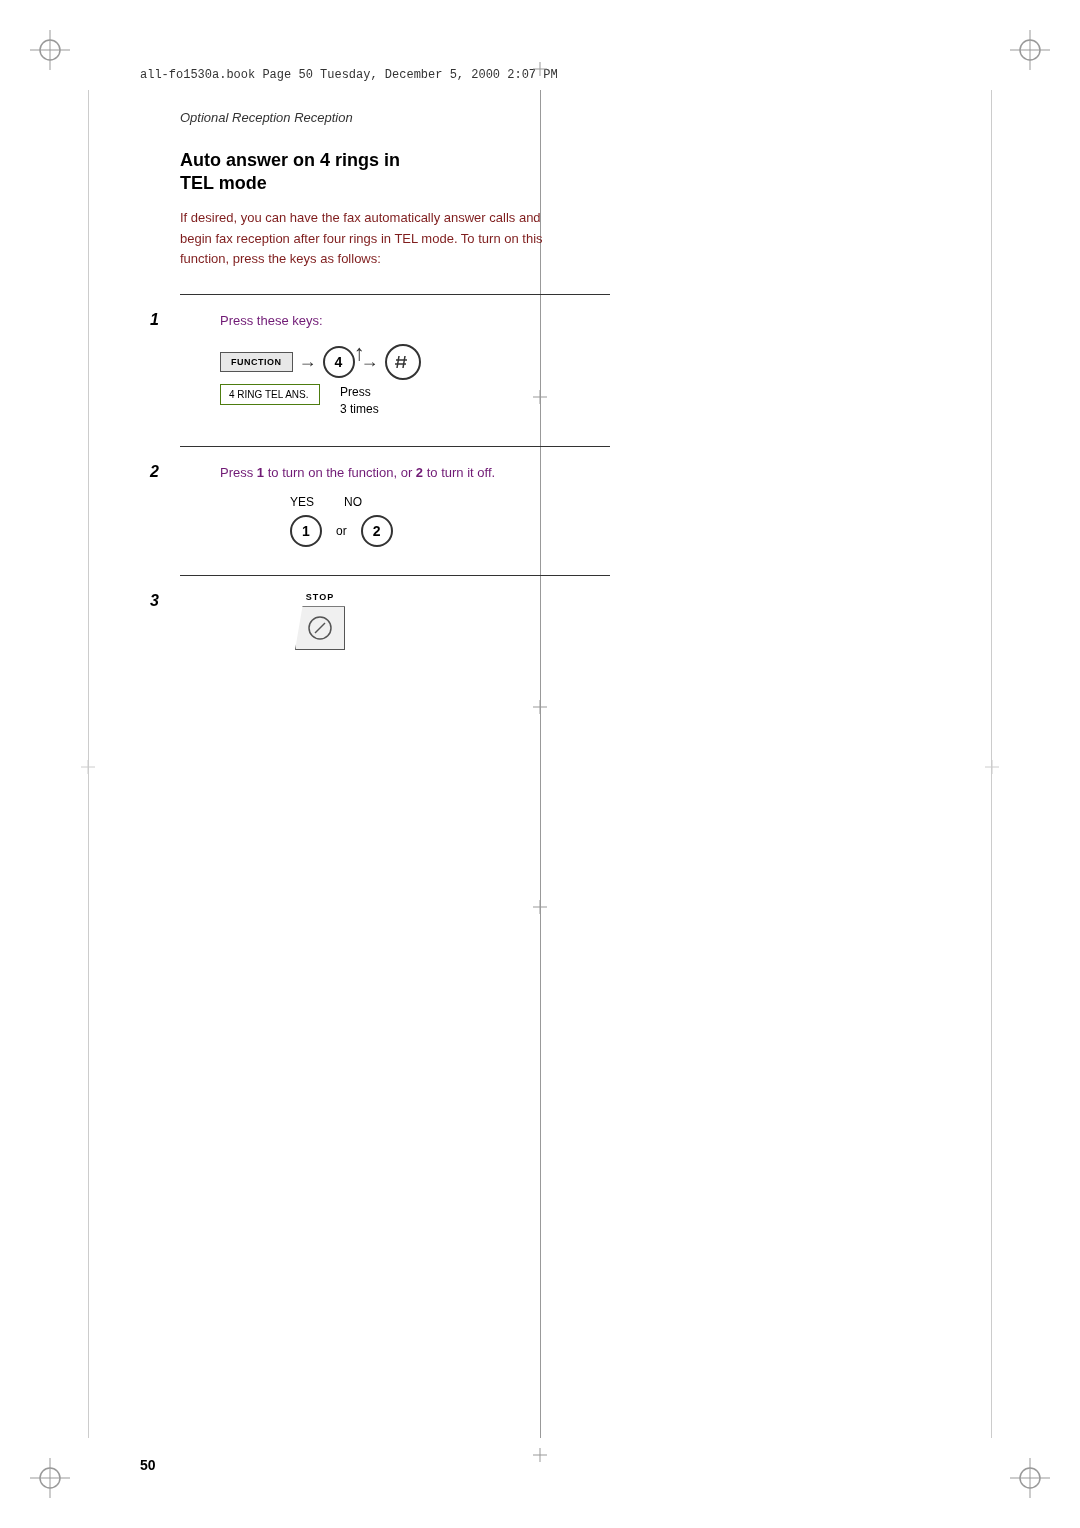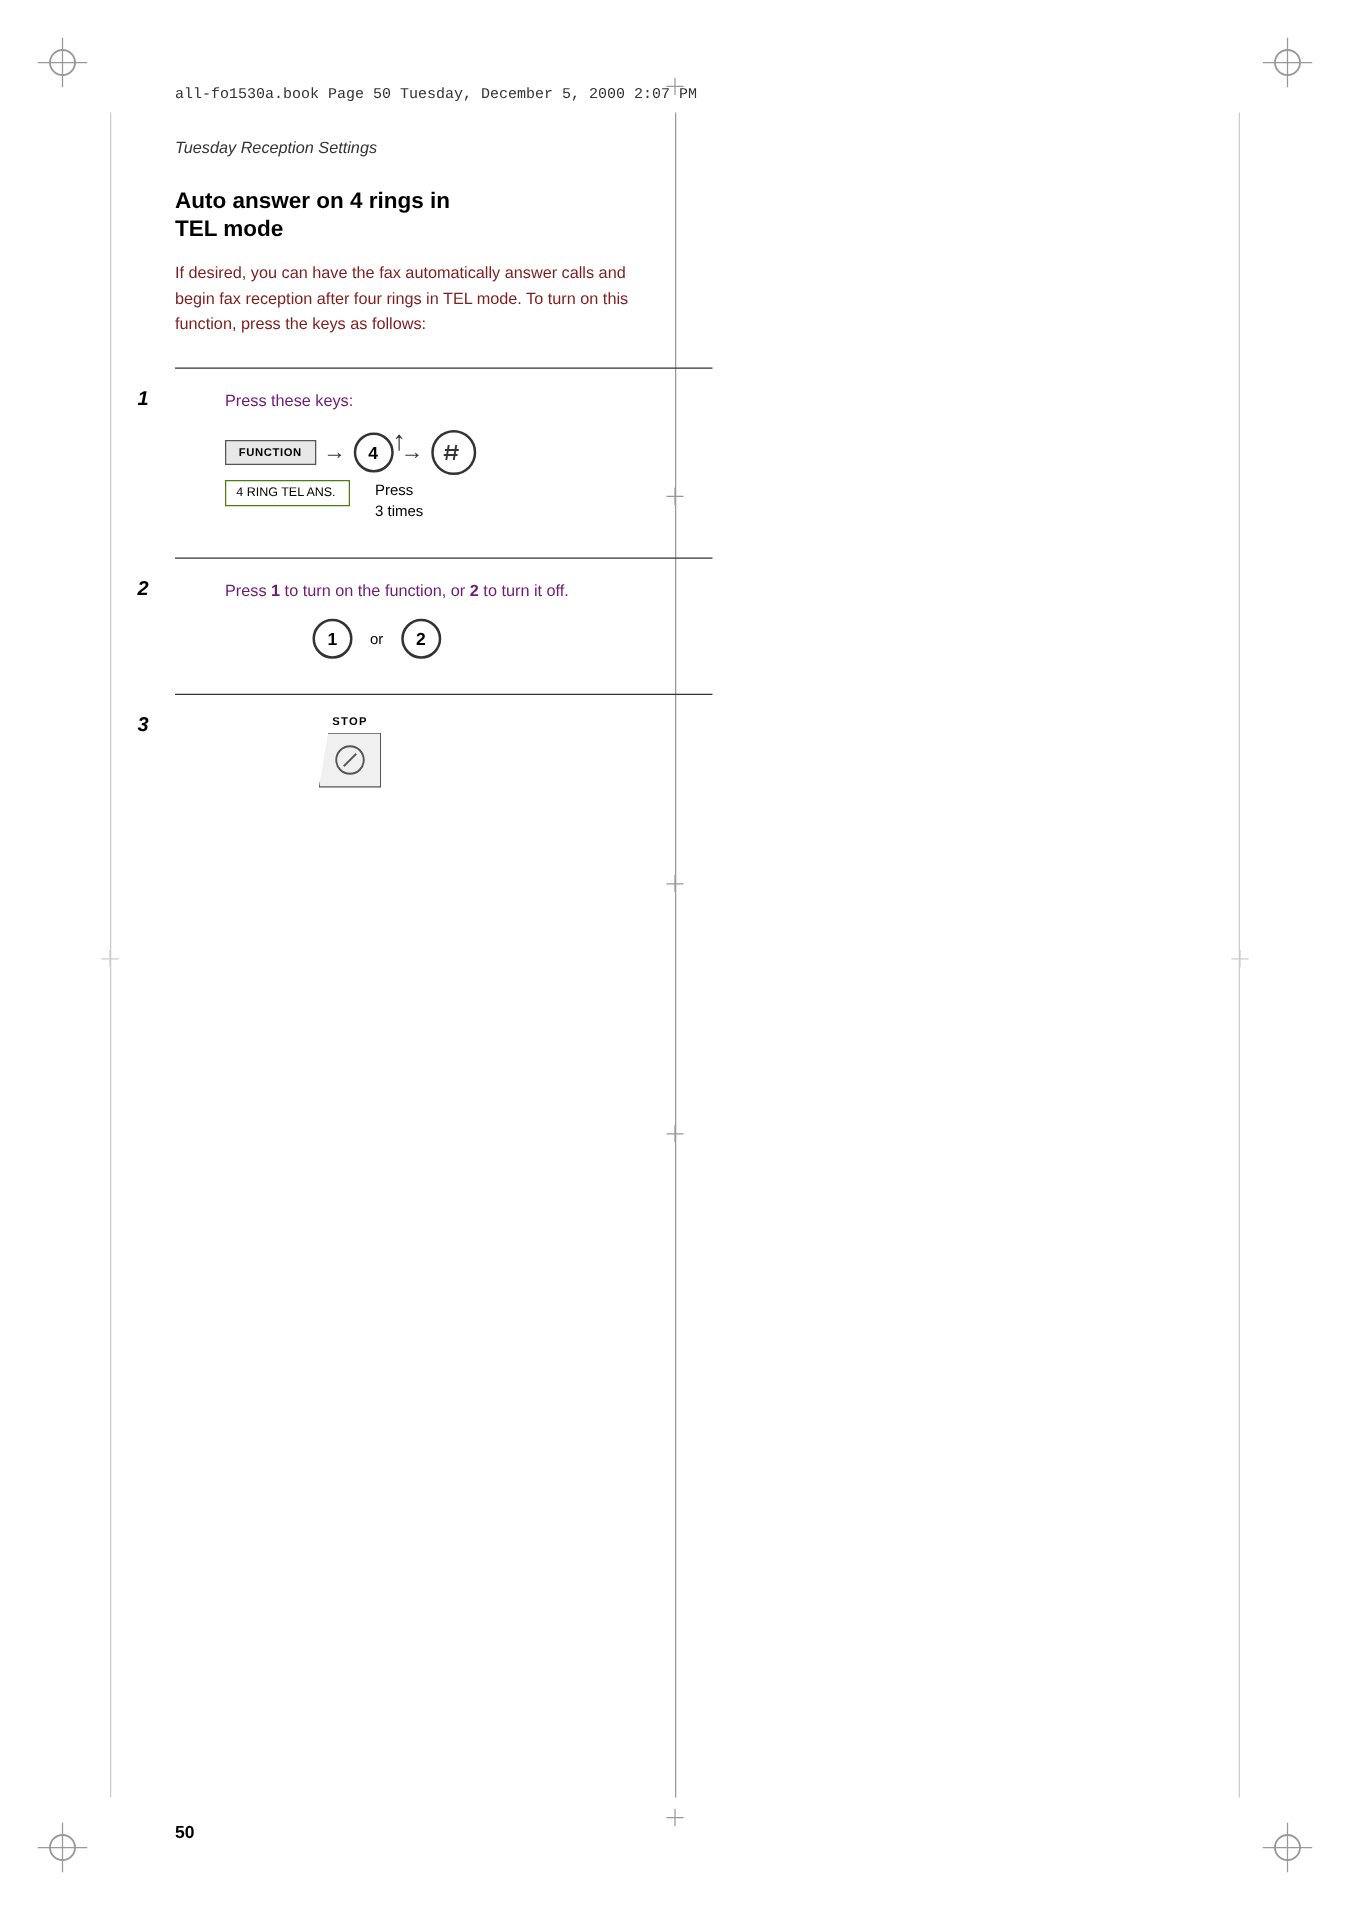--- a/index.html
+++ b/index.html
@@ -11,21 +11,21 @@
       min-height: 1528px;
       position: relative;
       overflow: hidden;
     }
 
     .page {
       width: 1080px;
       min-height: 1528px;
       background: #fff;
       position: relative;
-      padding: 60px 80px;
+      padding: 60px 120px;
     }
 
     
     .corner-mark {
       position: absolute;
       width: 40px;
       height: 40px;
     }
     .corner-mark svg {
       width: 100%;
@@ -327,21 +327,21 @@
 
   <div style="position:absolute; right:88px; top:760px; transform:translateX(50%);">
     <svg width="14" height="14" viewBox="0 0 14 14">
       <line x1="7" y1="0" x2="7" y2="14" stroke="#ccc" stroke-width="1"></line>
       <line x1="0" y1="7" x2="14" y2="7" stroke="#ccc" stroke-width="1"></line>
     </svg>
   </div>
 
   <div class="main-content">
 
-    <div class="section-title">Tuesday Reception Settings</div>
+    <div class="section-title">Optional Reception Reception</div>
 
     <div class="chapter-heading">
       <span style="white-space: pre-line;">Auto answer on 4 rings in
 TEL mode</span>
     </div>
 
     <p class="intro-text">If desired, you can have the fax automatically answer calls and begin fax reception after four rings in TEL mode. To turn on this function, press the keys as follows:</p>
 
     <hr class="divider">
 
@@ -382,20 +382,24 @@
 
     <hr class="divider" style="margin-top:16px; margin-bottom:16px;">
 
     <div class="step" style="padding-left:30px;">
       <span class="step-number">2</span>
       <p class="step-text">
         Press <b>1</b> to turn on the function, or <b>2</b> to turn it off.
       </p>
 
       <div style="margin-left:80px; margin-top:8px;">
+        <div style="display:flex; gap:30px; margin-bottom:6px;">
+          <span style="font-size:12px;">YES</span>
+          <span style="font-size:12px;">NO</span>
+        </div>
         <div style="display:flex; align-items:center; gap:8px;">
           <div class="key-circle">1</div>
           <span class="or-text">or</span>
           <div class="key-circle">2</div>
         </div>
       </div>
     </div>
 
     <hr class="divider" style="margin-top:20px; margin-bottom:16px;">
 

